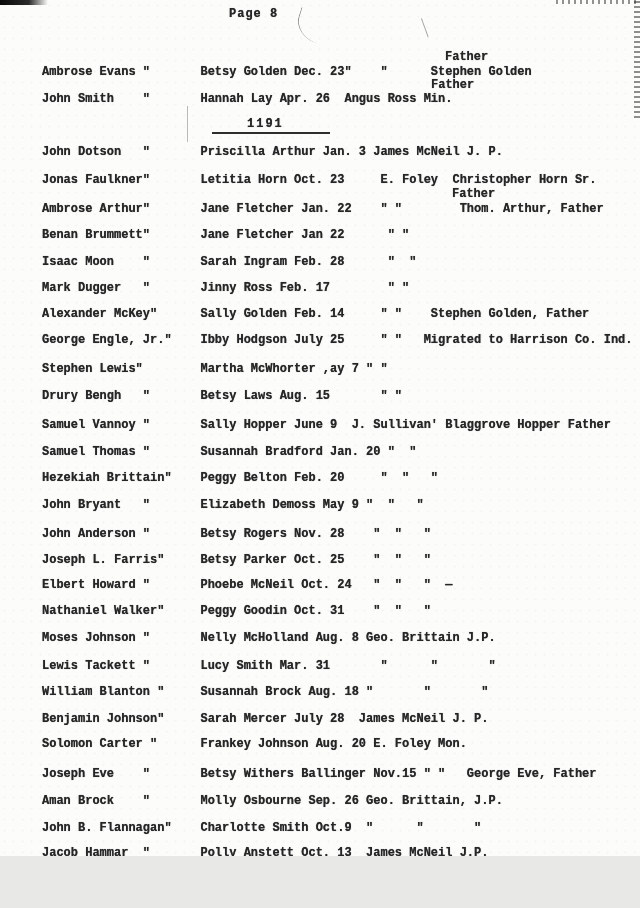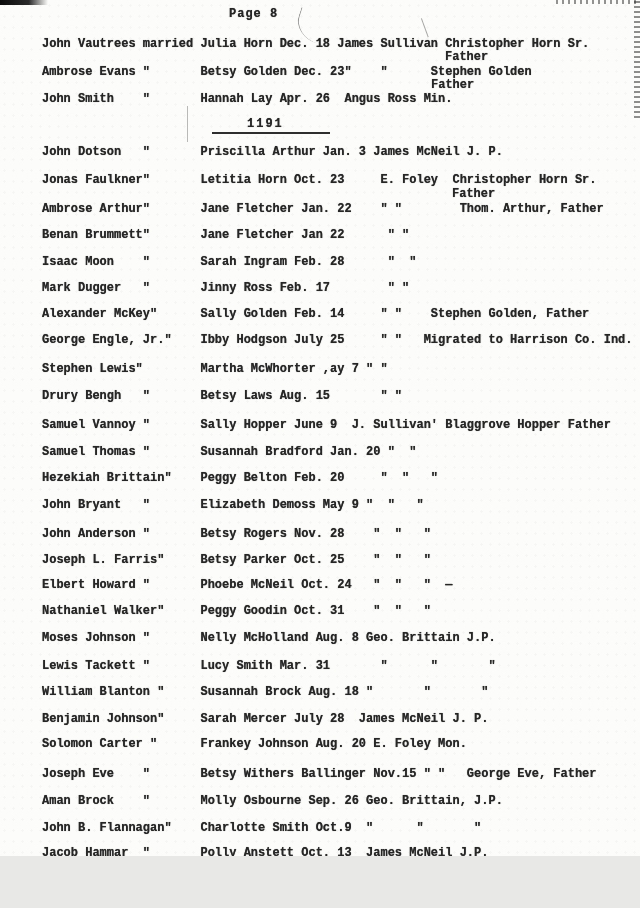--- a/index.html
+++ b/index.html
@@ -74,21 +74,20 @@
 </head>
 <body>
 
 <div class="page">
 
   <div class="ln page-num" style="left:229px;top:8px">Page 8</div>
 
   <div class="underline" style="left:212px;top:117px"></div>
   <div class="ln heading" style="left:247px;top:118px">1191</div>
 
-  <div class="ln" style="left:42px;top:38px">John Vautrees married Julia Horn Dec. 18 James Sullivan Christopher Horn Sr.</div>
   <div class="ln" style="left:445px;top:51px">Father</div>
   <div class="ln" style="left:42px;top:66px">Ambrose Evans "       Betsy Golden Dec. 23"    "      Stephen Golden</div>
   <div class="ln" style="left:431px;top:79px">Father</div>
   <div class="ln" style="left:42px;top:93px">John Smith    "       Hannah Lay Apr. 26  Angus Ross Min.</div>
   <div class="ln" style="left:42px;top:146px">John Dotson   "       Priscilla Arthur Jan. 3 James McNeil J. P.</div>
   <div class="ln" style="left:42px;top:174px">Jonas Faulkner"       Letitia Horn Oct. 23     E. Foley  Christopher Horn Sr.</div>
   <div class="ln" style="left:452px;top:188px">Father</div>
   <div class="ln" style="left:42px;top:203px">Ambrose Arthur"       Jane Fletcher Jan. 22    " "        Thom. Arthur, Father</div>
   <div class="ln" style="left:42px;top:229px">Benan Brummett"       Jane Fletcher Jan 22      " "</div>
   <div class="ln" style="left:42px;top:256px">Isaac Moon    "       Sarah Ingram Feb. 28      "  "</div>

